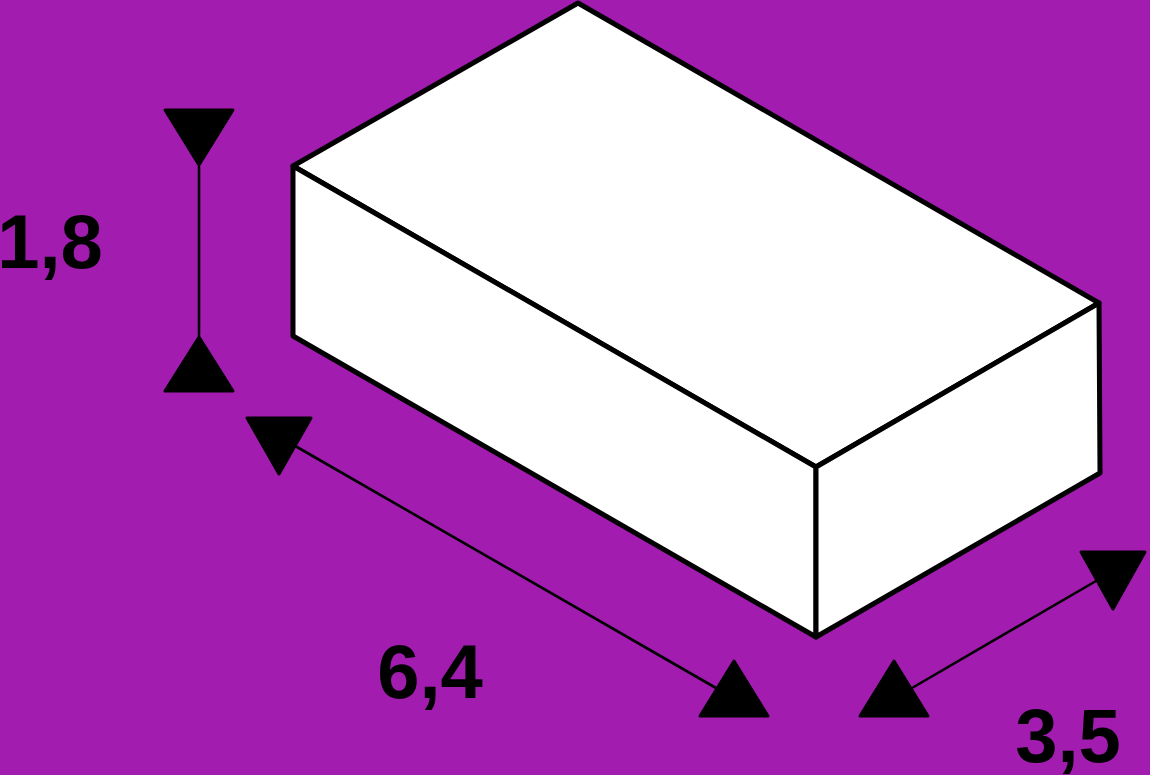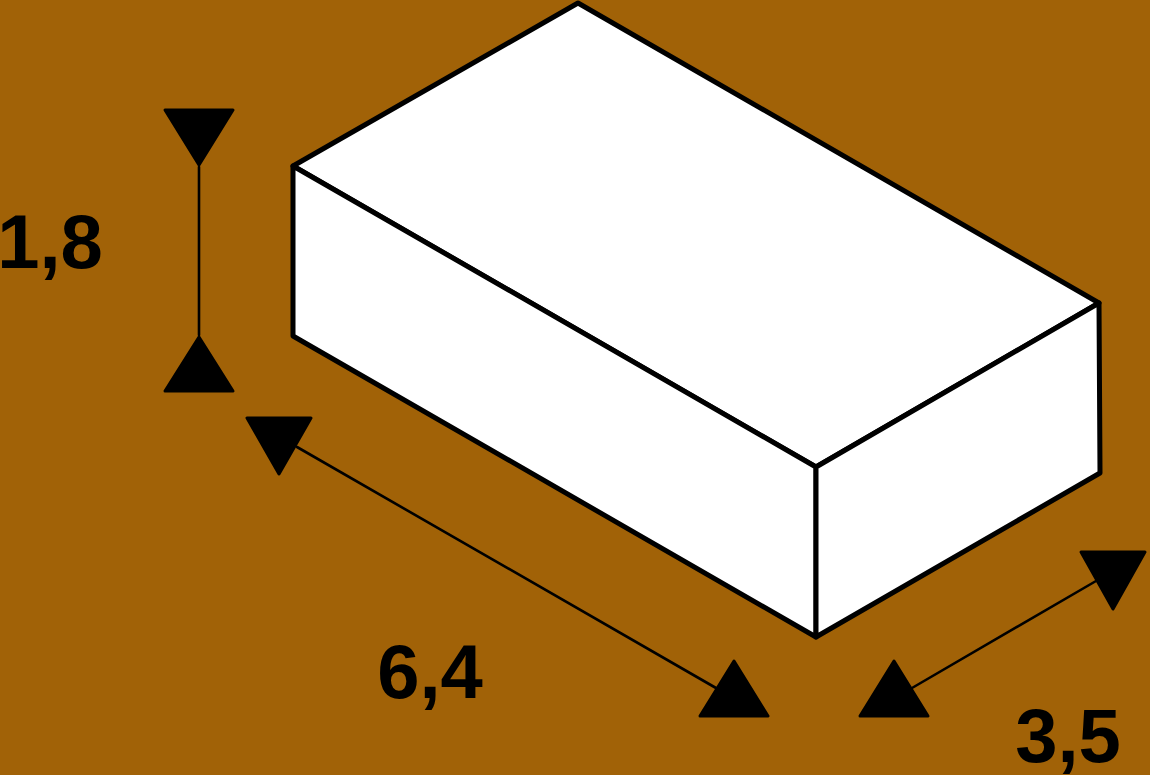--- a/index.html
+++ b/index.html
@@ -4,21 +4,21 @@
 <style>
   html, body {
     margin: 0;
     padding: 0;
     background: #ffffff;
   }
   .stage {
     position: relative;
     width: 1150px;
     height: 775px;
-    background: #a16207;
+    background: #a21caf;
     overflow: hidden;
   }
   .stage svg { display: block; }
   .face {
     fill: #ffffff;
     stroke: #000000;
     stroke-width: 5;
     stroke-linejoin: round;
   }
   .dim-line {

